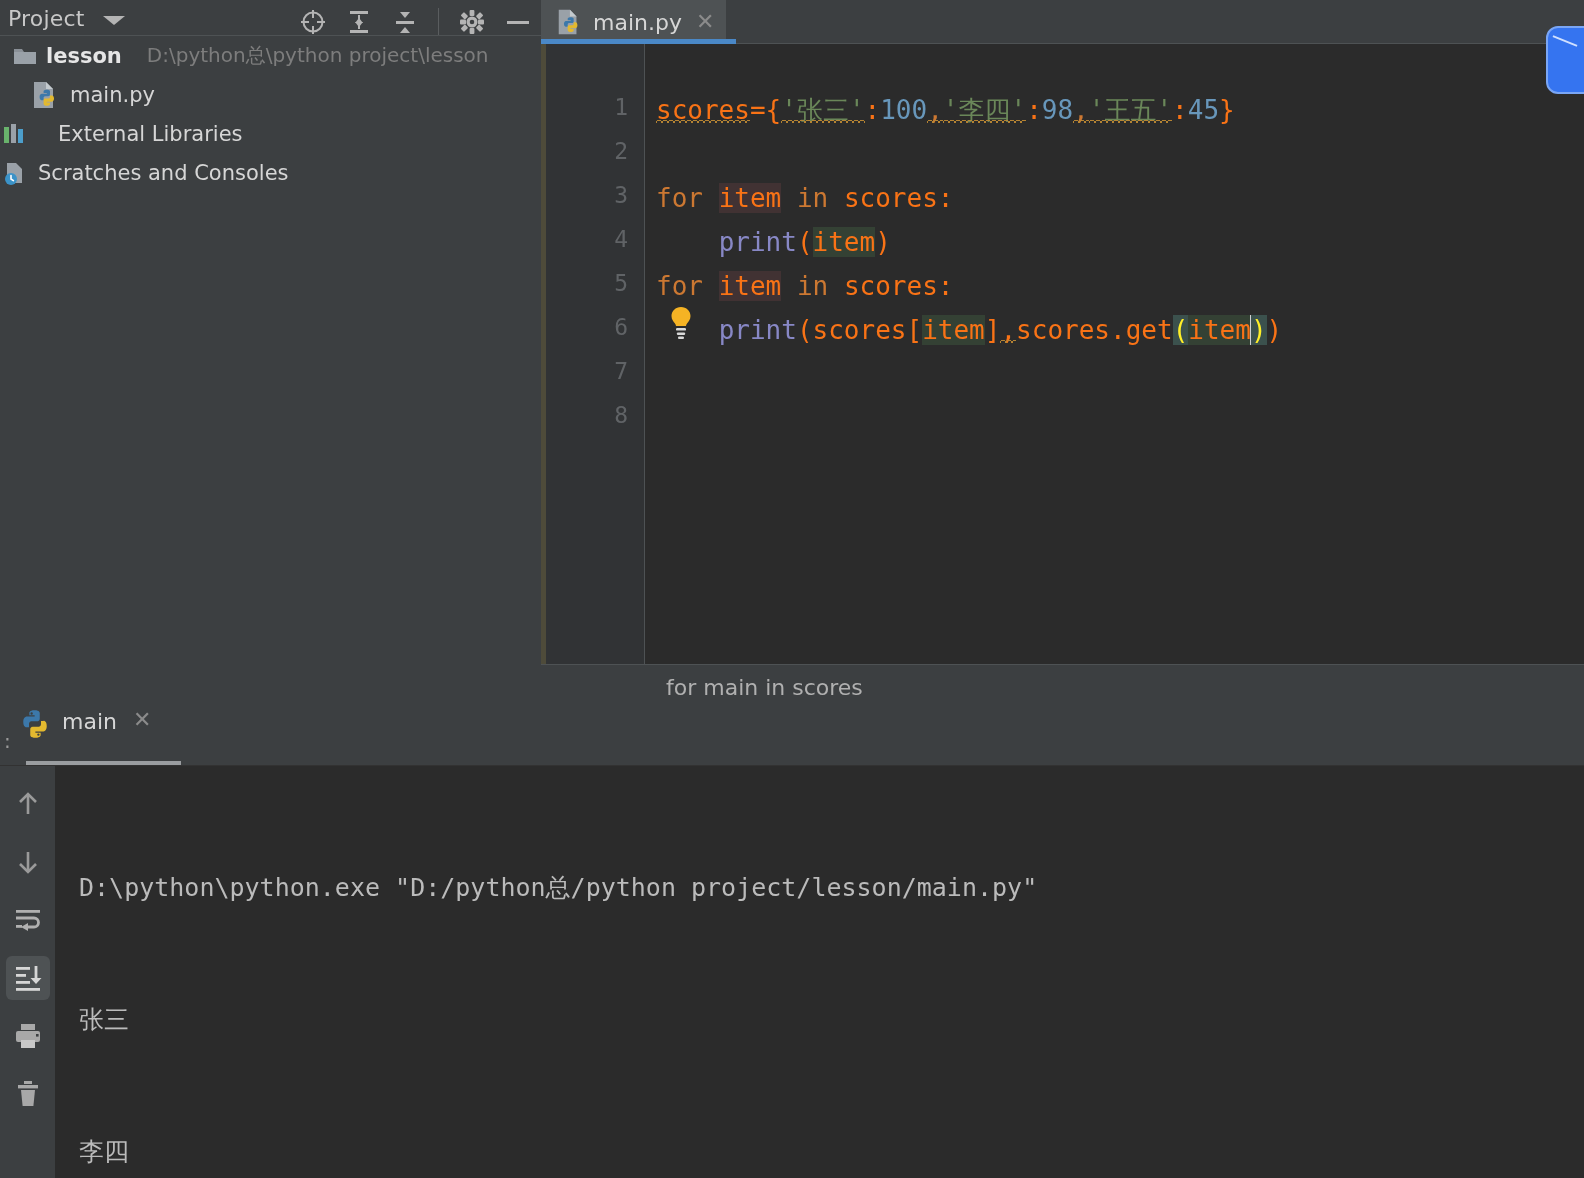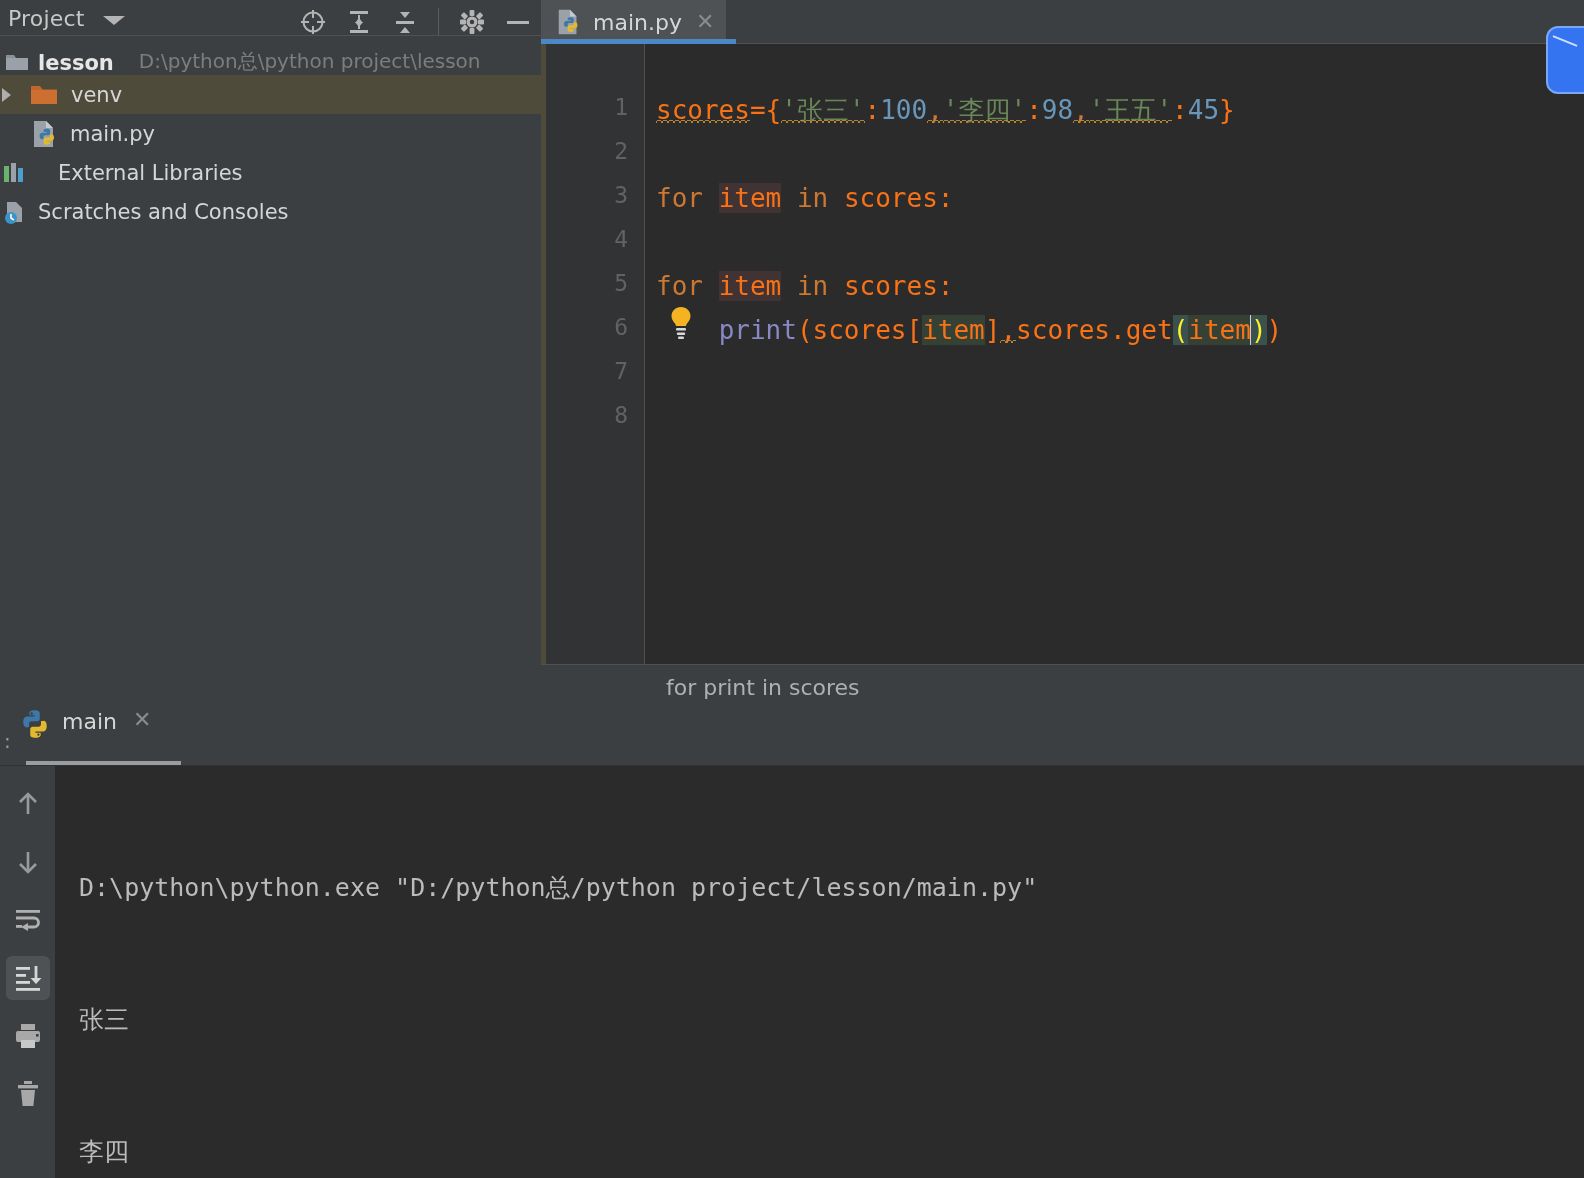--- a/index.html
+++ b/index.html
@@ -392,37 +392,29 @@
         </span>
         <span class="tb-icon">
           <svg width="30" height="30" viewBox="0 0 30 30">
             <rect x="4" y="14" width="22" height="3" fill="#b4b4b4"></rect>
           </svg>
         </span>
       </div>
       <div id="project-header-underline"></div>
     </div>
 
-    <div class="tree-row" id="row-lesson" style="padding-left:4px;align-items:flex-end;">
+    <div class="tree-row" id="row-lesson" style="padding-left:12px;">
       <svg class="tree-ico" width="26" height="26" viewBox="0 0 26 26">
         <path d="M2 6h8l2 3h12v12H2z" fill="#8a9097"></path>
         <path d="M2 9h22v12H2z" fill="#9aa1a8"></path>
       </svg>
       <span class="tree-label tree-bold" style="margin-left:8px;">lesson</span>
       <span class="tree-path">D:\python总\python project\lesson</span>
     </div>
 
-    <div class="tree-row" id="row-venv">
-      <span class="arrow"></span>
-      <svg class="tree-ico" width="30" height="26" viewBox="0 0 30 26" style="margin-left:18px;">
-        <path d="M2 4h9l2.5 3.5H28V22H2z" fill="#c0662c"></path>
-        <path d="M2 8h26v14H2z" fill="#cd6f31"></path>
-      </svg>
-      <span class="tree-label" style="margin-left:12px;">venv</span>
-    </div>
 
     <div class="tree-row" id="row-mainpy" style="padding-left:30px;">
       <svg class="tree-ico" width="30" height="30" viewBox="0 0 30 30">
         <path d="M4 2h12l7 7v19H4z" fill="#9aa1a8"></path>
         <path d="M16 2l7 7h-7z" fill="#c4cace"></path>
         <g transform="translate(8,9) scale(0.80)">
           <path d="M11 1c-4 0-4 2-4 2v2h4v1H5s-3 0-3 4 2.6 4 2.6 4H7V11s0-2 2-2h4s2 0 2-2V3s.2-2-4-2z" fill="#3c78aa"></path>
           <path d="M11 21c4 0 4-2 4-2v-2h-4v-1h6s3 0 3-4-2.6-4-2.6-4H15v2s0 2-2 2H9s-2 0-2 2v4s-.2 3 4 3z" fill="#e3b92f"></path>
         </g>
       </svg>
@@ -492,33 +484,34 @@
       </span>
 
       <div id="code-text">
         
         <div class="cl" style="top:44px;"><span class="plain sq">scores</span><span class="plain">={</span><span class="str sq">'张三'</span><span class="plain">:</span><span class="num">100</span><span class="kw sq">,</span><span class="str sq">'李四'</span><span class="plain">:</span><span class="num">98</span><span class="kw sq">,</span><span class="str sq">'王五'</span><span class="plain">:</span><span class="num">45</span><span class="plain">}</span></div>
         
         <div class="cl" style="top:88px;"></div>
         
         <div class="cl" style="top:132px;"><span class="kw">for </span><span class="plain ident-hl">item</span><span class="kw"> in </span><span class="plain">scores:</span></div>
         
+        <div class="cl" style="top:176px;"><span class="plain">    </span><span class="fn">print</span><span class="plain">(</span><span class="plain ident-hl2">item</span><span class="plain">)</span></div>
         
         <div class="cl" style="top:220px;"><span class="kw">for </span><span class="plain ident-hl">item</span><span class="kw"> in </span><span class="plain">scores:</span></div>
         
         <div class="cl" style="top:264px;"><span class="plain">    </span><span class="fn">print</span><span class="plain">(scores[</span><span class="plain ident-hl2">item</span><span class="plain">]</span><span class="plain sq">,</span><span class="plain">scores.get</span><span class="paren-hl">(</span><span class="plain ident-hl2">item</span><span class="cursor"></span><span class="paren-hl">)</span><span class="plain">)</span></div>
         
         <div class="cl" style="top:308px;"></div>
         
         <div class="cl" style="top:352px;"></div>
       </div>
     </div>
 
     <div id="breadcrumb-bar">
-      <span id="breadcrumb-text">for print in scores</span>
+      <span id="breadcrumb-text">for main in scores</span>
     </div>
   </div>
 
   <div id="blue-blob"></div>
 
   <div id="console-panel">
 
     <div id="console-tabs">
       <span id="console-gutter-label">:</span>
       <div id="console-tab-main">

